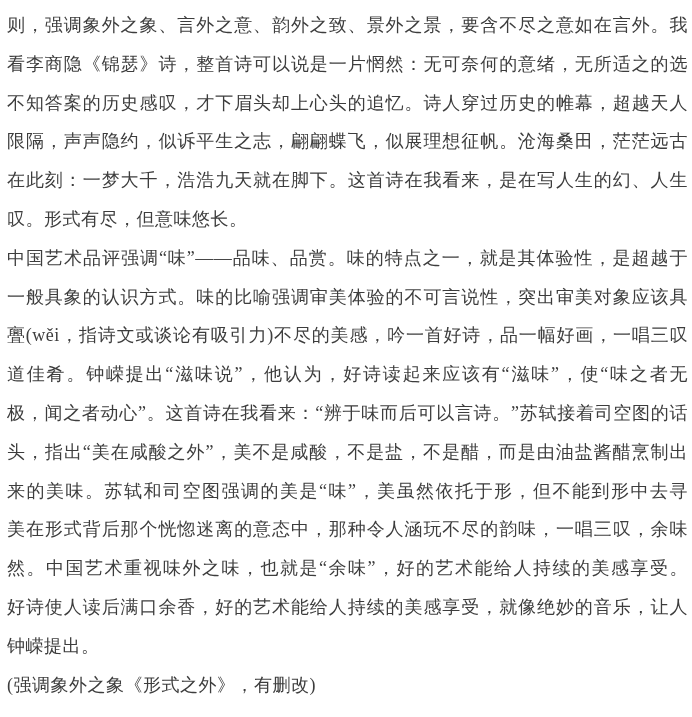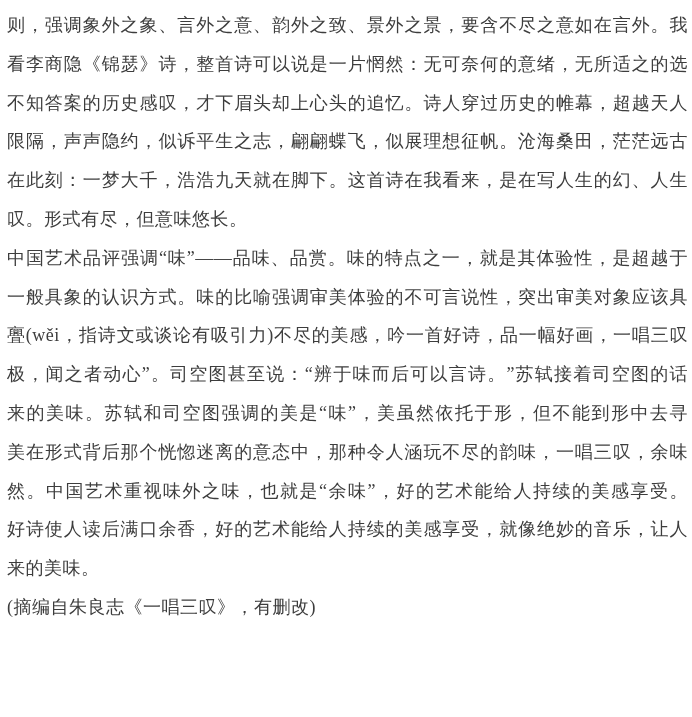--- a/index.html
+++ b/index.html
@@ -46,20 +46,22 @@
 <div class="page">
   <div class="line fill">则，强调象外之象、言外之意、韵外之致、景外之景，要含不尽之意如在言外。我们</div>
   <div class="line fill">看李商隐《锦瑟》诗，整首诗可以说是一片惘然：无可奈何的意绪，无所适之的选择，</div>
   <div class="line fill">不知答案的历史感叹，才下眉头却上心头的追忆。诗人穿过历史的帷幕，超越天人的</div>
   <div class="line fill">限隔，声声隐约，似诉平生之志，翩翩蝶飞，似展理想征帆。沧海桑田，茫茫远古就</div>
   <div class="line fill">在此刻：一梦大千，浩浩九天就在脚下。这首诗在我看来，是在写人生的幻、人生的</div>
   <div class="line end">叹。形式有尽，但意味悠长。</div>
   <div class="line fill">中国艺术品评强调“味”——品味、品赏。味的特点之一，就是其体验性，是超越于</div>
   <div class="line fill">一般具象的认识方式。味的比喻强调审美体验的不可言说性，突出审美对象应该具有</div>
   <div class="line fill">亹(wěi，指诗文或谈论有吸引力)不尽的美感，吟一首好诗，品一幅好画，一唱三叹</div>
-  <div class="line fill">极，闻之者动心”。司空图甚至说：“辨于味而后可以言诗。”苏轼接着司空图的话</div>
+  <div class="line fill">道佳肴。钟嵘提出“滋味说”，他认为，好诗读起来应该有“滋味”，使“味之者无</div>
+  <div class="line fill">极，闻之者动心”。这首诗在我看来：“辨于味而后可以言诗。”苏轼接着司空图的话</div>
+  <div class="line fill">头，指出“美在咸酸之外”，美不是咸酸，不是盐，不是醋，而是由油盐酱醋烹制出</div>
   <div class="line fill">来的美味。苏轼和司空图强调的美是“味”，美虽然依托于形，但不能到形中去寻找，</div>
   <div class="line fill">美在形式背后那个恍惚迷离的意态中，那种令人涵玩不尽的韵味，一唱三叹，余味悠</div>
   <div class="line fill">然。中国艺术重视味外之味，也就是“余味”，好的艺术能给人持续的美感享受。</div>
   <div class="line fill">好诗使人读后满口余香，好的艺术能给人持续的美感享受，就像绝妙的音乐，让人感</div>
-  <div class="line end">来的美味。</div>
-  <div class="line end">(摘编自朱良志《一唱三叹》，有删改)</div>
+  <div class="line end">钟嵘提出。</div>
+  <div class="line end">(强调象外之象《形式之外》，有删改)</div>
 </div>
 
 </body></html>

